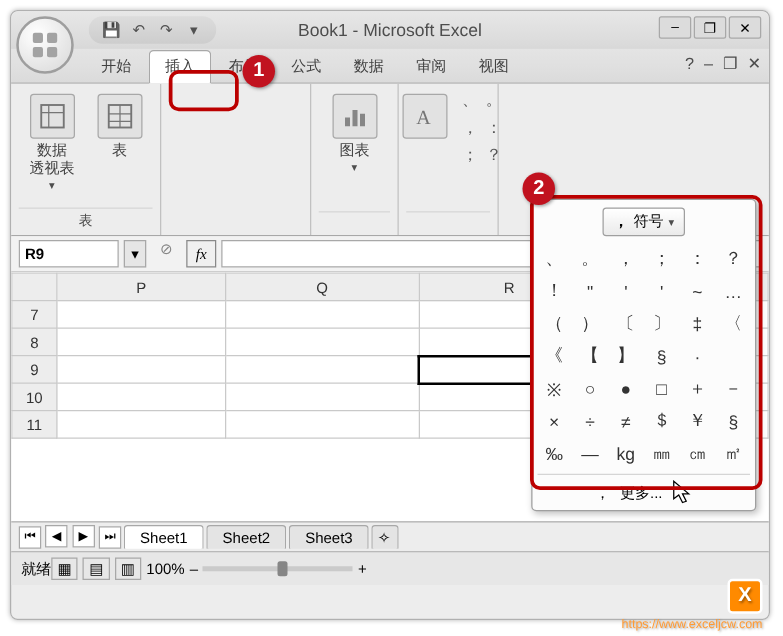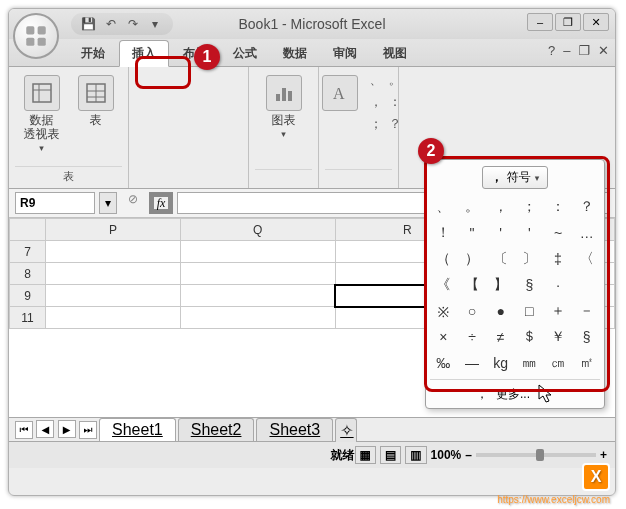--- a/index.html
+++ b/index.html
@@ -61,21 +61,21 @@
   }
   .win-controls{position:absolute;right:6px;top:4px;display:flex;gap:2px;}
   .win-controls span{width:26px;height:18px;background:#cddff0;border:1px solid #9ab;border-radius:2px;display:flex;align-items:center;justify-content:center;font-size:11px;}
   
   .tabs {
     display:flex;align-items:flex-end;gap:2px;
     padding-left:60px;height:28px;
     background:linear-gradient(#d9e6f2,#cbdef0);
     border-bottom:1px solid #9ab;
   }
-  .tab{padding:4px 12px;color:#2a4560;border-radius:4px 4px 0 0;font-weight:bold;}
+  .tab{padding:4px 12px;color:#2a4560;border-radius:4px 4px 0 0;}
   .tab.active{
     background:#fff;border:1px solid #9ab;border-bottom:1px solid #fff;
     position:relative;z-index:2;margin-bottom:-1px;margin-top:14px;
   }
   .callout-red{
     border:3px solid #b00;border-radius:8px;
     position:absolute;
   }
   .badge{
     width:26px;height:26px;border-radius:50%;
@@ -104,36 +104,36 @@
   }
   .big-btn .ico{width:36px;height:36px;background:#d9e3ed;border:1px solid #9ab;border-radius:3px;display:flex;align-items:center;justify-content:center;}
   .big-btn .lbl{font-size:12px;color:#2a4560;text-align:center;line-height:14px;}
   .small-stack{display:flex;flex-direction:column;gap:4px;justify-content:center;}
   .small-btn{width:22px;height:22px;background:#e8eef4;border:1px solid #b6c6d6;border-radius:2px;display:flex;align-items:center;justify-content:center;}
   .drop-arrow{font-size:9px;color:#3a5068;}
   
   .formula-row{display:flex;align-items:flex-start;gap:4px;padding:3px 6px;background:#eef3f9;border-bottom:1px solid #b0c4d8;}
   .name-box{width:80px;height:22px;border:1px solid #9ab;background:#fff;display:flex;align-items:center;padding:0 4px;font-weight:bold;}
   .name-box-arrow{width:18px;height:22px;background:#dce8f3;border:1px solid #9ab;display:flex;align-items:center;justify-content:center;}
-  .fx-btn{width:24px;height:22px;border:5px solid #f97316;background:#ebf1f8;display:flex;align-items:center;justify-content:center;font-style:italic;font-family:serif;}
+  .fx-btn{width:24px;height:22px;border:1px solid #f97316;background:#ebf1f8;display:flex;align-items:center;justify-content:center;font-style:italic;font-family:serif;}
   .fx-bar{flex:1;height:22px;border:1px solid #9ab;background:#fff;}
   
   .grid-wrap{position:relative;height:200px;background:#fff;overflow:hidden;border-bottom:1px solid #9ab;}
   table.grid{border-collapse:collapse;width:100%;}
   .grid th,.grid td{border:1px solid #c0cbd6;height:22px;font-weight:normal;color:#333;}
   .grid th{background:#e8eef4;text-align:center;}
   .grid .rowhdr{width:36px;background:#e8eef4;text-align:center;}
   .grid .sel{border:2px solid #000 !important;}
   
   .sheet-row{display:flex;align-items:center;height:24px;background:#e6eef6;padding:0 6px;gap:2px;border-bottom:1px solid #9ab;}
   .sheet-nav span{width:18px;height:18px;border:1px solid #9ab;background:#fff;display:inline-flex;align-items:center;justify-content:center;font-size:10px;}
-  .sheet-tab{padding:2px 12px;background:#fff;border:1px solid #9ab;border-bottom:none;border-radius:3px 3px 0 0;font-size:16px;text-decoration:underline;}
+  .sheet-tab{padding:2px 12px;background:#fff;border:1px solid #9ab;border-bottom:none;border-radius:3px 3px 0 0;font-size:12px;}
   .sheet-tab.inactive{background:#dbe5ef;}
   
-  .statusbar{display:flex;align-items:center;justify-content:flex-end;height:26px;background:#dde9f4;padding:0 8px;font-weight:bold;}
+  .statusbar{display:flex;align-items:center;justify-content:flex-start;height:26px;background:#dde9f4;padding:0 8px;}
   .zoom{display:flex;align-items:center;gap:4px;}
   .zoom-track{width:120px;height:4px;background:#bcd;position:relative;}
   .zoom-thumb{position:absolute;left:50%;top:-4px;width:8px;height:12px;background:#789;border-radius:2px;}
   
   .symbol-popup{
     position:absolute;top:150px;right:10px;width:180px;
     background:#fbfcfd;border:1px solid #8ba2b9;border-radius:4px;
     padding:4px;z-index:10;box-shadow:2px 2px 6px rgba(0,0,0,.25);
   }
   .symbol-btn{
@@ -312,20 +312,27 @@
             <td></td>
             <td></td>
             <td></td>
             <td></td>
           </tr>
       <tr>
             <th class="rowhdr">9</th>
             <td></td>
             <td></td>
             <td class="sel"></td>
+            <td></td>
+          </tr>
+      <tr>
+            <th class="rowhdr">10</th>
+            <td></td>
+            <td></td>
+            <td></td>
             <td></td>
           </tr>
       <tr>
             <th class="rowhdr">11</th>
             <td></td>
             <td></td>
             <td></td>
             <td></td>
           </tr>
     </tbody>

